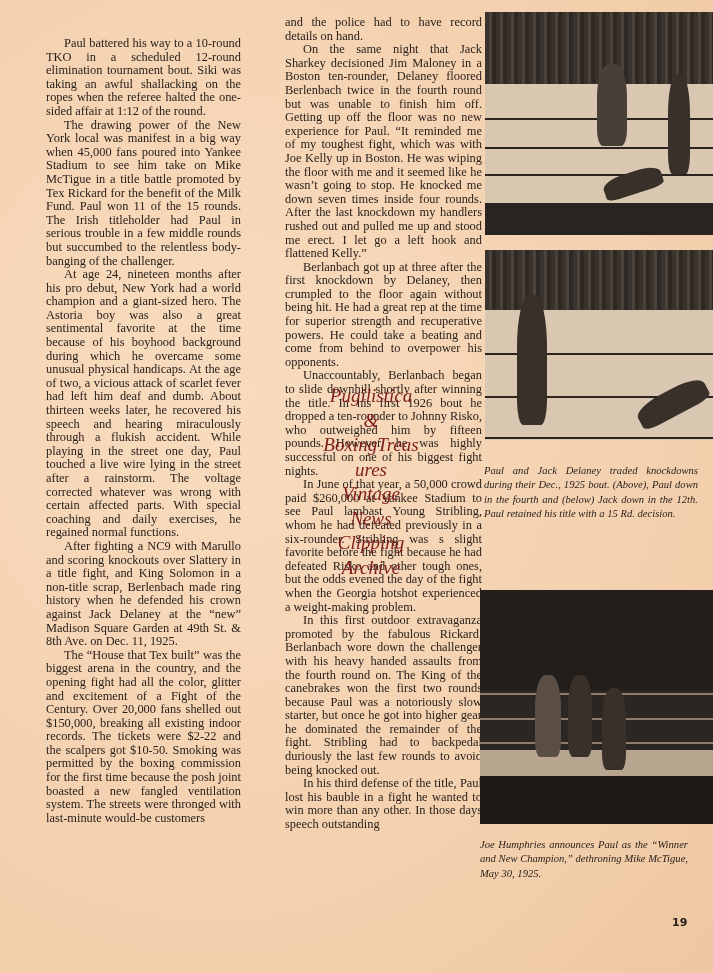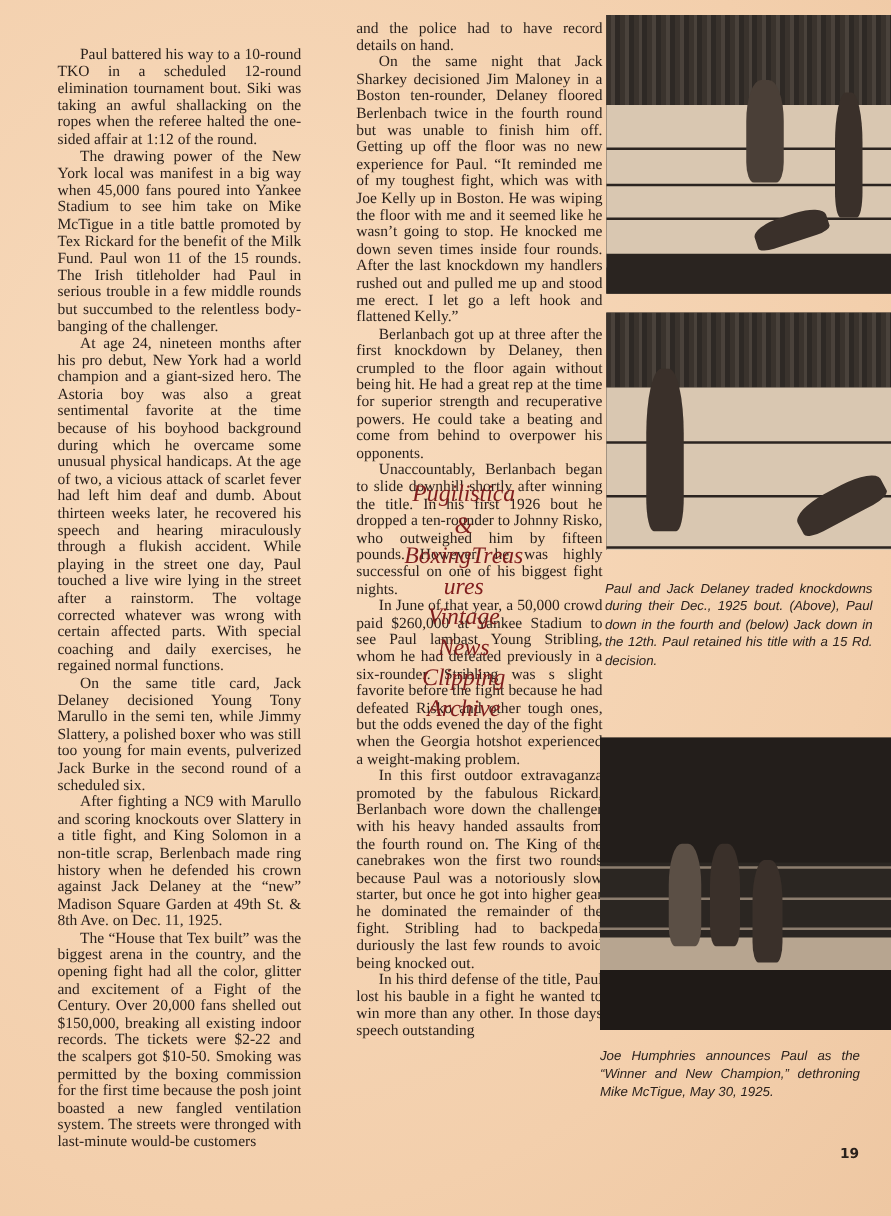--- a/index.html
+++ b/index.html
@@ -35,21 +35,21 @@
   }
   .canvas {
     position: absolute; left: 0; right: 0;
     background: #d9c7b1;
   }
   .rope { position: absolute; left: 0; right: 0; height: 2px; background: #2b2420; }
   .figure { position: absolute; background: #3a302a; border-radius: 40% 40% 20% 20%; }
   .ringside { position: absolute; left: 0; right: 0; bottom: 0; background: #2a2420; }
   .caption {
     position: absolute;
-    font-family: Liberation Sans, sans-serif;
+    font-family: Liberation Serif, serif;
     font-style: italic;
     font-size: 10.6px;
     line-height: 14.4px;
     color: #2a211c;
     text-align: justify;
   }
   #caption1 { left: 484px; top: 464px; width: 214px; }
   #caption2 { left: 480px; top: 838px; width: 208px; }
   #page-number {
     position: absolute; left: 672px; top: 916px;
@@ -67,21 +67,20 @@
   }
   #watermark span { display: block; }
 </style>
 </head>
 <body>
 
 <div id="col1" class="col">
   <p>Paul battered his way to a 10-round TKO in a scheduled 12-round elimination tournament bout. Siki was taking an awful shallacking on the ropes when the referee halted the one-sided affair at 1:12 of the round.</p>
   <p>The drawing power of the New York local was manifest in a big way when 45,000 fans poured into Yankee Stadium to see him take on Mike McTigue in a title battle promoted by Tex Rickard for the benefit of the Milk Fund. Paul won 11 of the 15 rounds. The Irish titleholder had Paul in serious trouble in a few middle rounds but succumbed to the relentless body-banging of the challenger.</p>
   <p>At age 24, nineteen months after his pro debut, New York had a world champion and a giant-sized hero. The Astoria boy was also a great sentimental favorite at the time because of his boyhood background during which he overcame some unusual physical handicaps. At the age of two, a vicious attack of scarlet fever had left him deaf and dumb. About thirteen weeks later, he recovered his speech and hearing miraculously through a flukish accident. While playing in the street one day, Paul touched a live wire lying in the street after a rainstorm. The voltage corrected whatever was wrong with certain affected parts. With special coaching and daily exercises, he regained normal functions.</p>
-  <p>On the same title card, Jack Delaney decisioned Young Tony Marullo in the semi ten, while Jimmy Slattery, a polished boxer who was still too young for main events, pulverized Jack Burke in the second round of a scheduled six.</p>
   <p>After fighting a NC9 with Marullo and scoring knockouts over Slattery in a title fight, and King Solomon in a non-title scrap, Berlenbach made ring history when he defended his crown against Jack Delaney at the “new” Madison Square Garden at 49th St. &amp; 8th Ave. on Dec. 11, 1925.</p>
   <p>The “House that Tex built” was the biggest arena in the country, and the opening fight had all the color, glitter and excitement of a Fight of the Century. Over 20,000 fans shelled out $150,000, breaking all existing indoor records. The tickets were $2-22 and the scalpers got $10-50. Smoking was permitted by the boxing commission for the first time because the posh joint boasted a new fangled ventilation system. The streets were thronged with last-minute would-be customers</p>
 </div>
 
 <div id="col2" class="col">
   <p style="text-indent:0">and the police had to have record details on hand.</p>
   <p>On the same night that Jack Sharkey decisioned Jim Maloney in a Boston ten-rounder, Delaney floored Berlenbach twice in the fourth round but was unable to finish him off. Getting up off the floor was no new experience for Paul. “It reminded me of my toughest fight, which was with Joe Kelly up in Boston. He was wiping the floor with me and it seemed like he wasn’t going to stop. He knocked me down seven times inside four rounds. After the last knockdown my handlers rushed out and pulled me up and stood me erect. I let go a left hook and flattened Kelly.”</p>
   <p>Berlanbach got up at three after the first knockdown by Delaney, then crumpled to the floor again without being hit. He had a great rep at the time for superior strength and recuperative powers. He could take a beating and come from behind to overpower his opponents.</p>
   <p>Unaccountably, Berlanbach began to slide downhill shortly after winning the title. In his first 1926 bout he dropped a ten-rounder to Johnny Risko, who outweighed him by fifteen pounds. However, he was highly successful on one of his biggest fight nights.</p>
   <p>In June of that year, a 50,000 crowd paid $260,000 at Yankee Stadium to see Paul lambast Young Stribling, whom he had defeated previously in a six-rounder. Stribling was s slight favorite before the fight because he had defeated Risko and other tough ones, but the odds evened the day of the fight when the Georgia hotshot experienced a weight-making problem.</p>

